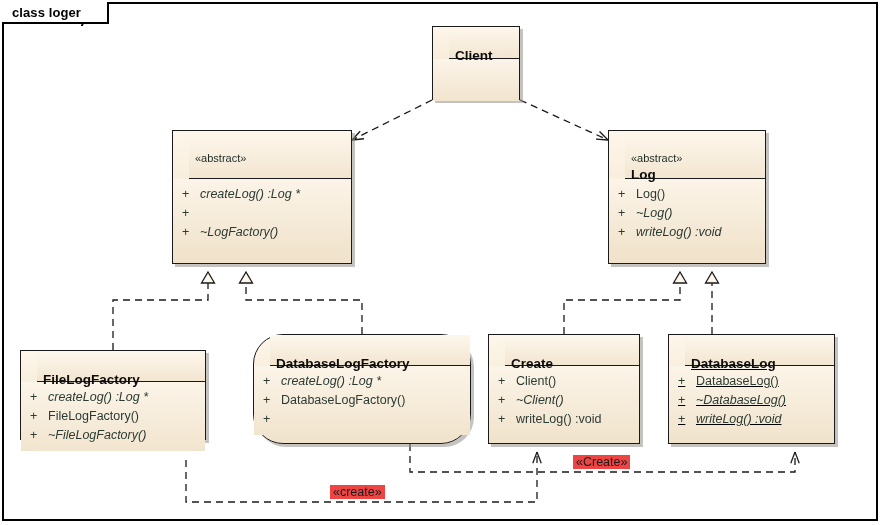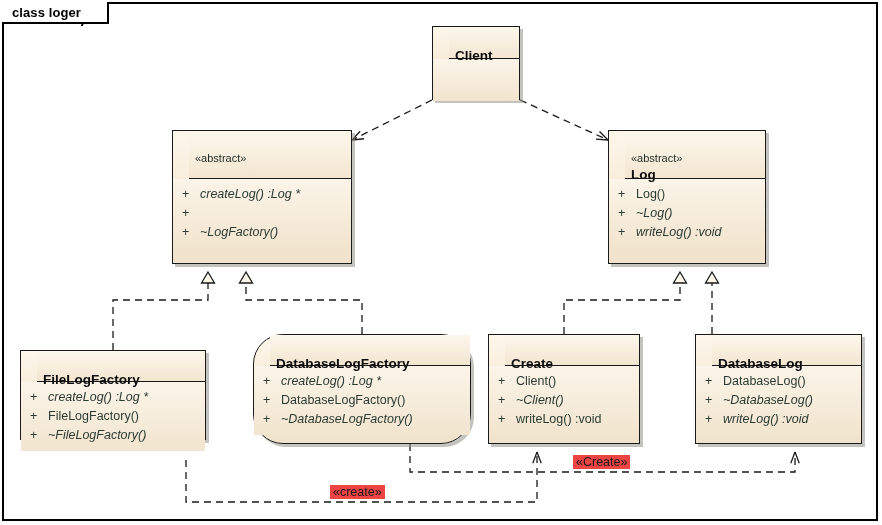--- a/index.html
+++ b/index.html
@@ -265,21 +265,20 @@
           <div class="member abstract">
             <span class="vis">+</span>
             <span class="sig">createLog()  :Log *</span>
           </div>
           <div class="member">
             <span class="vis">+</span>
             <span class="sig">DatabaseLogFactory()</span>
           </div>
           <div class="member abstract">
             <span class="vis">+</span>
-            <span class="sig">~DatabaseLogFactory()</span>
           </div>
         </div>
       </div>
       <div class="uml-class" style="left: 488px; top: 334px; width: 152px; height: 110px;">
         <div class="uml-head" style="height: 31px;">
           <div class="uml-name">Create</div>
         </div>
         <div class="uml-body">
           <div class="member">
             <span class="vis">+</span>
@@ -288,21 +287,21 @@
           <div class="member abstract">
             <span class="vis">+</span>
             <span class="sig">~Client()</span>
           </div>
           <div class="member">
             <span class="vis">+</span>
             <span class="sig">writeLog()  :void</span>
           </div>
         </div>
       </div>
-      <div class="uml-class" style="left: 695px; top: 334px; width: 167px; height: 110px;">
+      <div class="uml-class" style="left: 668px; top: 334px; width: 167px; height: 110px; text-decoration: underline;">
         <div class="uml-head" style="height: 31px;">
           <div class="uml-name">DatabaseLog</div>
         </div>
         <div class="uml-body">
           <div class="member">
             <span class="vis">+</span>
             <span class="sig">DatabaseLog()</span>
           </div>
           <div class="member abstract">
             <span class="vis">+</span>

